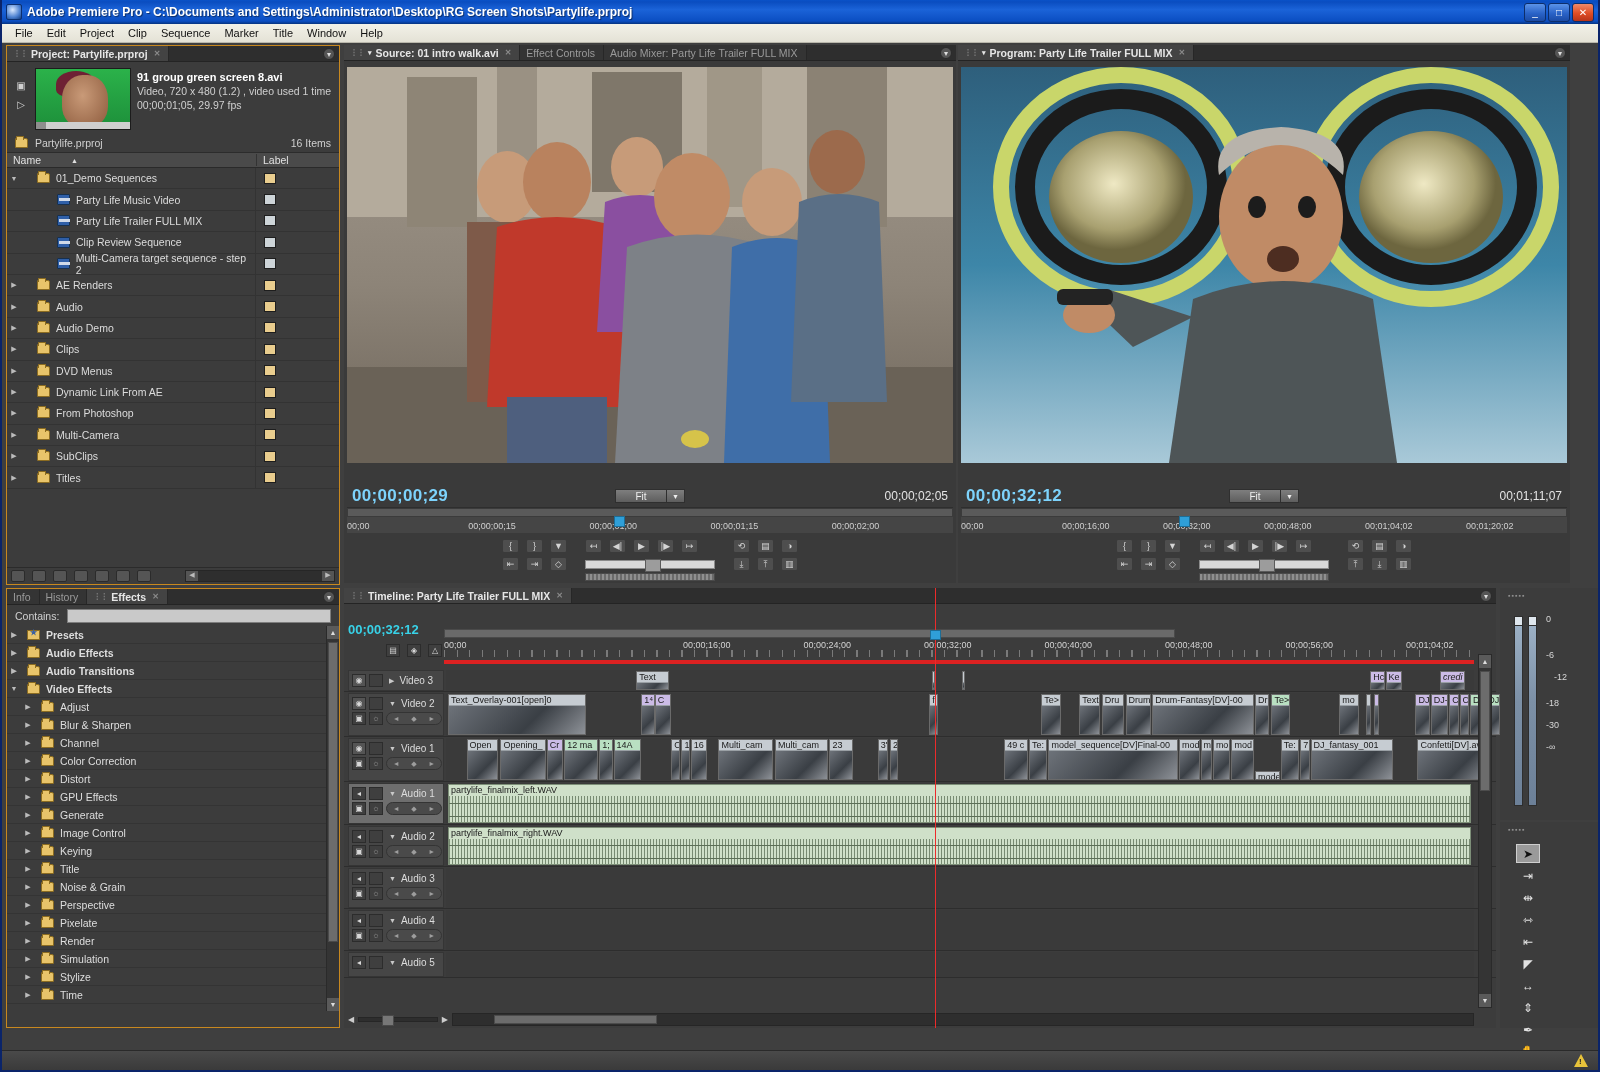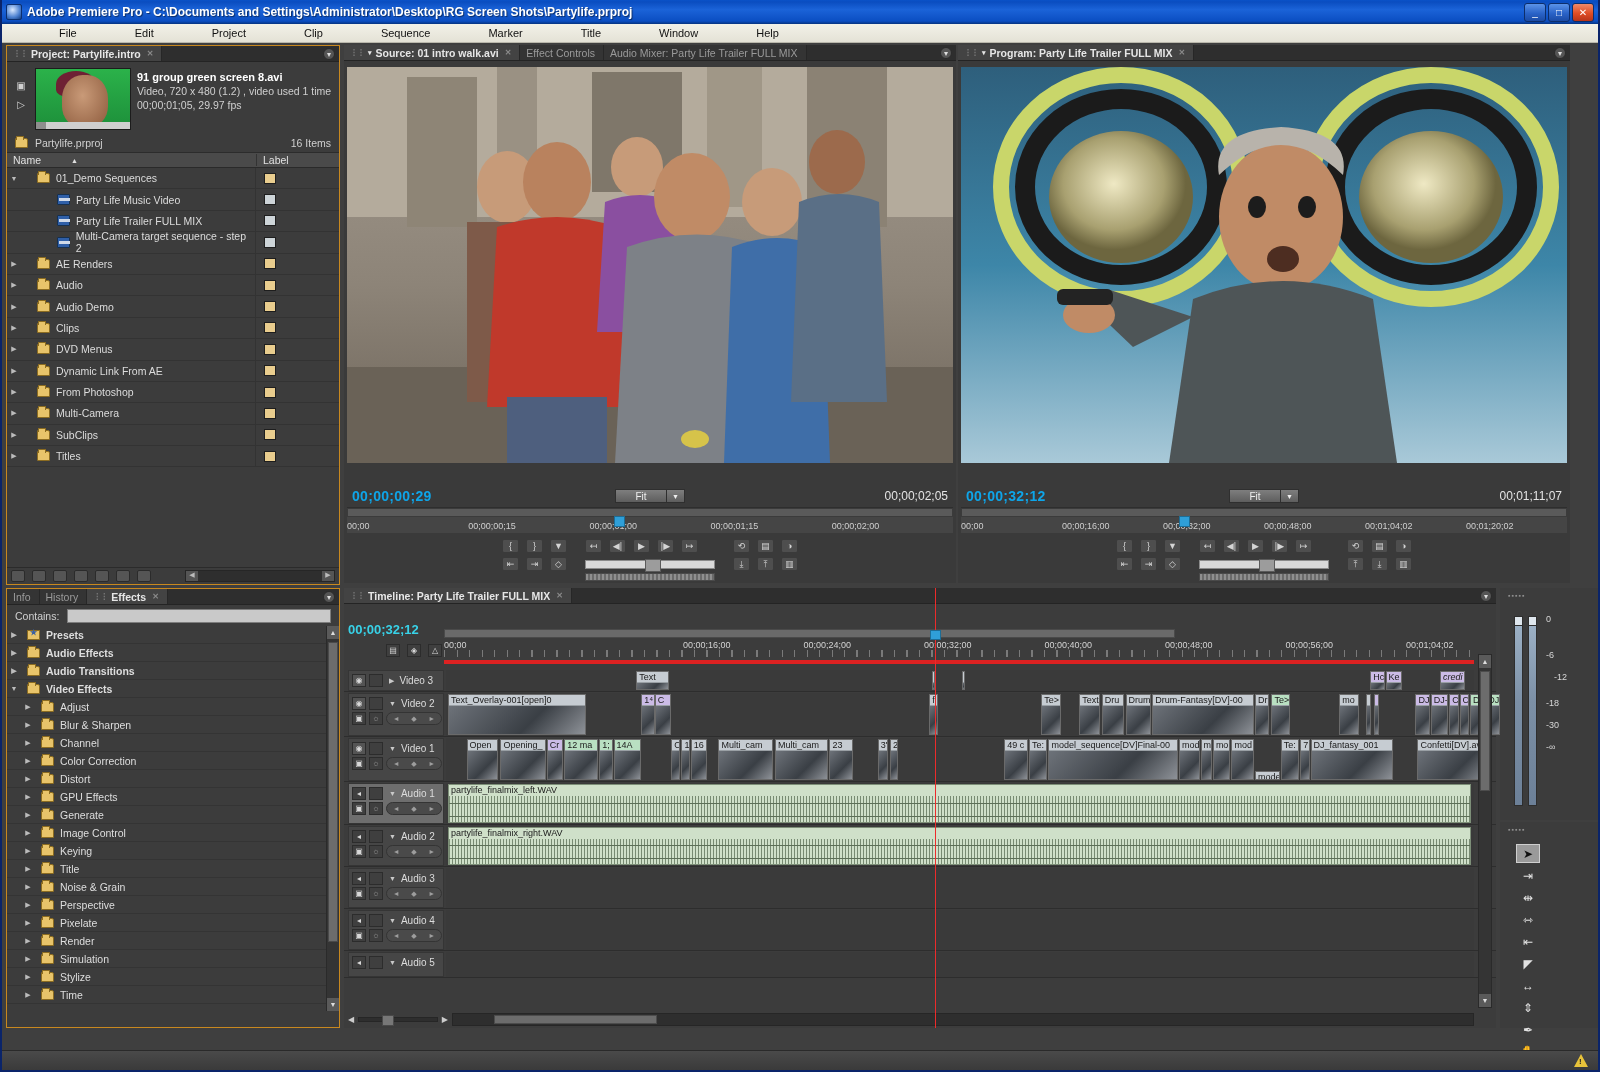--- a/index.html
+++ b/index.html
@@ -23,21 +23,21 @@
   .titlebar .ttl { font-size:12px; font-weight:bold; text-shadow:1px 1px 1px rgba(0,0,0,.5); white-space:nowrap; }
   .wbtns { margin-left:auto; display:flex; gap:2px; padding-right:2px;}
   .wbtn { width:22px;height:19px; border:1px solid #0d2e6b; border-radius:3px;
     background:linear-gradient(180deg,#5b93e8,#2a63c8 55%,#1b4ba5);
     color:#fff; font-size:10px; line-height:17px; text-align:center; font-family:"Liberation Sans",sans-serif;}
   .wbtn.close { background:linear-gradient(180deg,#f08a6a,#df4d25 55%,#b7341a); }
 
   
   .menubar { height:19px; background:linear-gradient(180deg,#f2f1e8,#e4e2d6);
     display:flex; align-items:center; padding-left:6px; color:#111; font-size:11px; border-bottom:1px solid #b9b7ab;}
-  .menubar span { padding:2px 7px;margin-left:44px; }
+  .menubar span { padding:2px 7px; }
 
   
   .panel { position:absolute; background:#3c3c3c; }
   .panel-tabbar { height:16px; background:#2e2e2e; display:flex; align-items:stretch; position:relative;
       border-bottom:1px solid #242424; }
   .tab { display:flex; align-items:center; padding:0 8px 0 6px; font-size:10.5px; color:#9a9a9a;
       background:#343434; border-right:1px solid #272727; position:relative; white-space:nowrap;}
   .tab.active { color:#e6e6e6; background:#434343; font-weight:bold; }
   .tab .grip { color:#7d7d7d; margin-right:4px; font-size:8px; letter-spacing:-1px;}
   .tab .cx { margin-left:6px; font-size:8px; color:#8a8a8a;}
@@ -99,21 +99,21 @@
   .vscroll { position:absolute; right:0; top:0; width:13px; bottom:0; background:#343434; border-left:1px solid #2a2a2a;}
   .vscroll .ar { height:13px; text-align:center; font-size:7px; color:#ddd; background:#5a5a5a; line-height:13px;}
   .vscroll .ar.b { position:absolute; bottom:0; left:0; right:0; }
   .vscroll .thumb { position:absolute; left:1px; right:1px; background:#6c6c6c; border:1px solid #4a4a4a;}
 
   
   #source { left:342px; top:45px; width:612px; height:538px; background:#3a3a3a; }
   #program { left:956px; top:45px; width:612px; height:538px; background:#3a3a3a; }
   .mon-img { position:absolute; left:3px; top:22px; width:606px; height:396px; background:#111; overflow:hidden;}
   .mon-bar { position:absolute; left:0; right:0; top:440px; height:22px; display:flex; align-items:center; padding:0 8px;}
-  .tc-cur { color:#0ea5e9; font-weight:bold; font-size:14px; letter-spacing:0.3px;}
+  .tc-cur { color:#7dd3fc; font-weight:bold; font-size:17px; letter-spacing:0.3px;}
   .tc-end { margin-left:auto; color:#e4e4e4; font-size:12px;}
   .fitbox { position:absolute; left:50%; transform:translateX(-50%); display:flex; }
   .fitbox .f { width:52px;height:14px; background:linear-gradient(180deg,#7e7e7e,#5e5e5e); border:1px solid #2f2f2f;
      font-size:10px; text-align:center; line-height:13px; color:#eee;}
   .fitbox .d { width:18px;height:14px; background:linear-gradient(180deg,#7e7e7e,#5e5e5e); border:1px solid #2f2f2f;
      border-left:none; font-size:7px; text-align:center; line-height:13px; color:#eee;}
   .mon-ruler { position:absolute; left:3px; right:3px; top:462px; height:26px; background:#454545; border-top:1px solid #2e2e2e;}
   .mon-ruler .bar { position:absolute; left:0; right:0; top:0; height:9px; background:#5a5a5a; border:1px solid #3b3b3b;}
   .mon-ruler .ticks { position:absolute; left:0; right:0; top:11px; height:14px; }
   .mon-ruler .tk { position:absolute; top:2px; font-size:9px; color:#cfcfcf; white-space:nowrap;}
@@ -216,21 +216,21 @@
     <span>Marker</span>
     <span>Title</span>
     <span>Window</span>
     <span>Help</span>
   </div>
 
   <div class="panel" id="project">
     <div class="panel-tabbar">
       <div class="tab active">
         <span class="grip">⋮⋮</span>
-        <span>Project: Partylife.intro</span>
+        <span>Project: Partylife.prproj</span>
         <span class="cx">✕</span>
       </div>
       <div class="tabbar-fill"></div>
       <div class="menu-dot">▾</div>
     </div>
 
     <div class="proj-preview">
       <div class="pp-btns">
         <div style="font-size:10px;">▣</div>
         <div style="font-size:10px;">▷</div>
@@ -282,20 +282,30 @@
           </span>
           <span class="lbl">
             <span class="chip pale"></span>
           </span>
         </div>
         <div class="prow">
           <span class="tw"></span>
           <span class="nm indent2">
             <span class="seq-ico"></span>
             <span>Party Life Trailer FULL MIX</span>
+          </span>
+          <span class="lbl">
+            <span class="chip pale"></span>
+          </span>
+        </div>
+        <div class="prow">
+          <span class="tw"></span>
+          <span class="nm indent2">
+            <span class="seq-ico"></span>
+            <span>Clip Review Sequence</span>
           </span>
           <span class="lbl">
             <span class="chip pale"></span>
           </span>
         </div>
         <div class="prow">
           <span class="tw"></span>
           <span class="nm indent2">
             <span class="seq-ico"></span>
             <span>Multi-Camera  target sequence - step 2</span>

